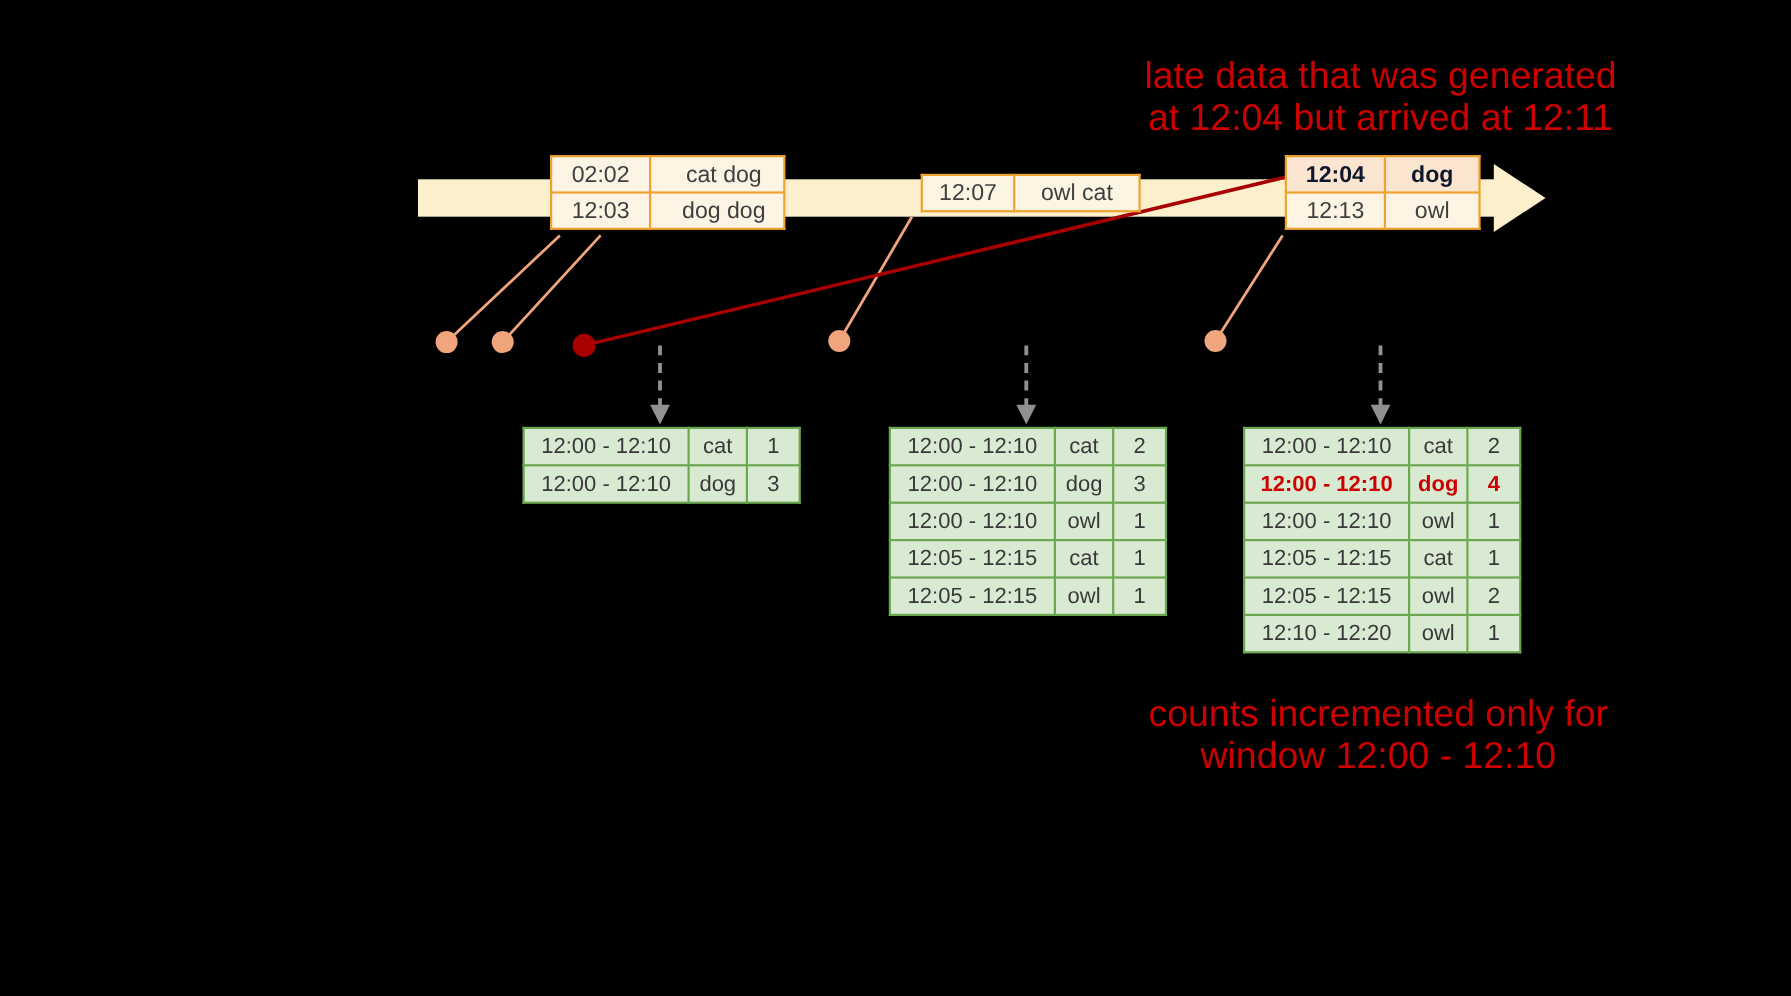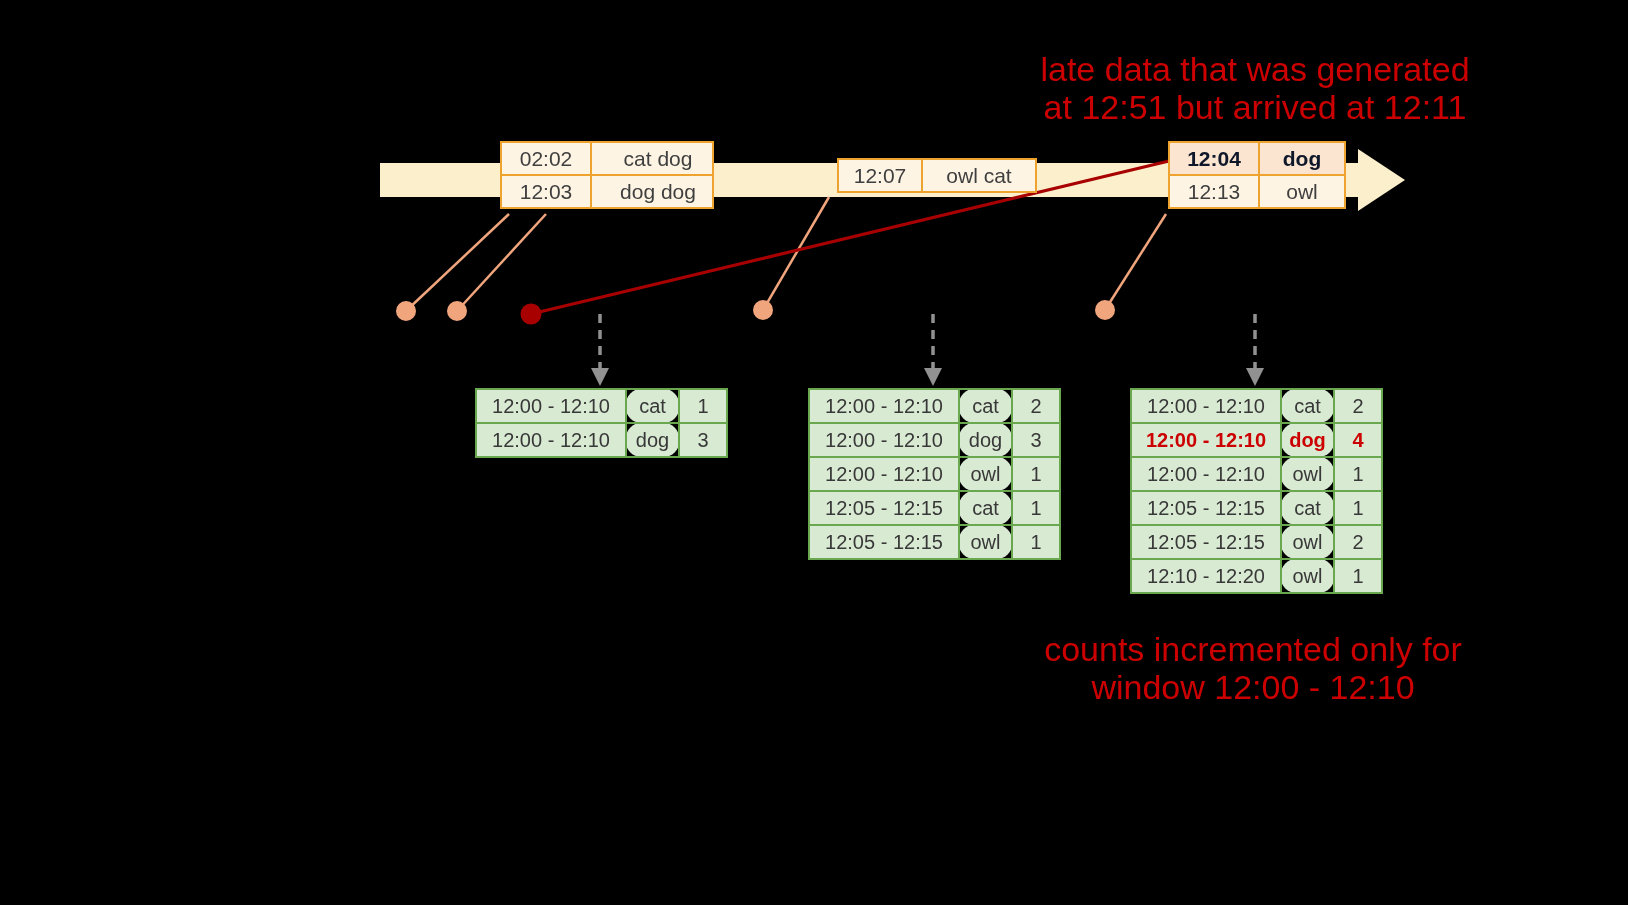--- a/index.html
+++ b/index.html
@@ -89,38 +89,38 @@
   table.rt td {
     border: 2.5px solid #6aa84f;
     background: #d9ead3;
     color: #383838;
     font-size: 20px;
     text-align: center;
     height: 32px;
     padding: 0;
   }
   table.rt td.cw { width: 148px; }
-  table.rt td.cword { width: 51px; border-radius: 15px; }
+  table.rt td.cword { width: 51px; }
   table.rt td.ccount { width: 46px; }
   #rt1 { left: 475px; top: 388px; }
   #rt2 { left: 808px; top: 388px; }
   #rt3 { left: 1130px; top: 388px; }
   table.rt tr.late-row td {
     color: #cc0000;
     font-weight: bold;
   }
 </style>
 </head>
 <body>
 
 <div id="canvas">
 
   <div class="note" id="note-top">
     <div>late data that was generated</div>
-    <div>at 12:51 but arrived at 12:11</div>
+    <div>at 12:04 but arrived at 12:11</div>
   </div>
 
   <div class="tl-shaft"></div>
   <div class="tl-head"></div>
 
   <svg id="connectors" width="1628" height="905" viewBox="0 0 1628 905">
     <line x1="406" y1="311" x2="509" y2="214" stroke="#f0a57d" stroke-width="2.5"></line>
     <line x1="457" y1="311" x2="546" y2="214" stroke="#f0a57d" stroke-width="2.5"></line>
     <line x1="763" y1="310" x2="829" y2="197" stroke="#f0a57d" stroke-width="2.5"></line>
     <line x1="1105" y1="310" x2="1166" y2="214" stroke="#f0a57d" stroke-width="2.5"></line>

